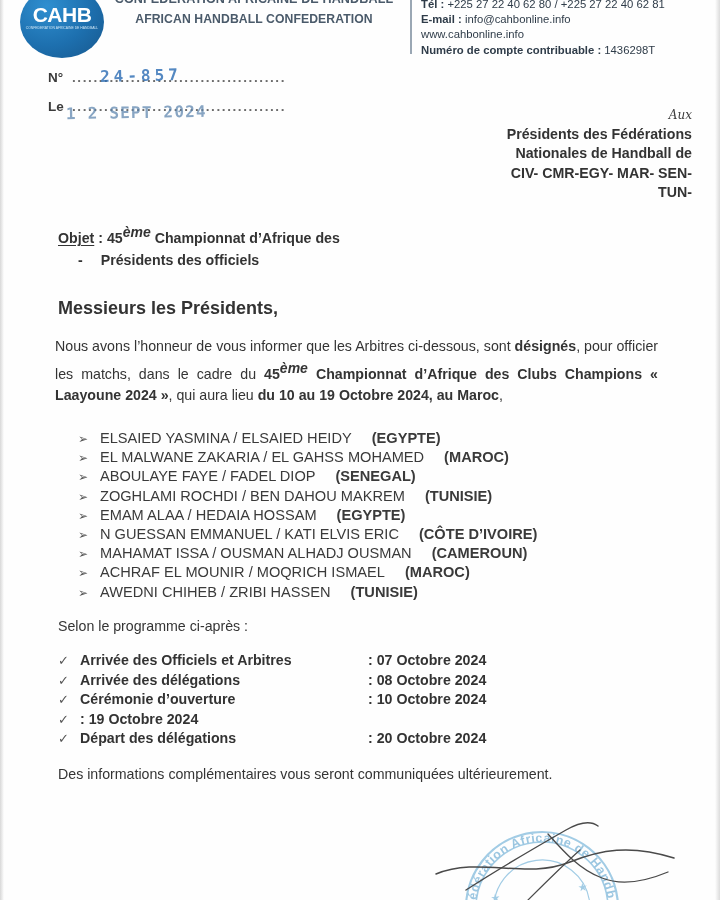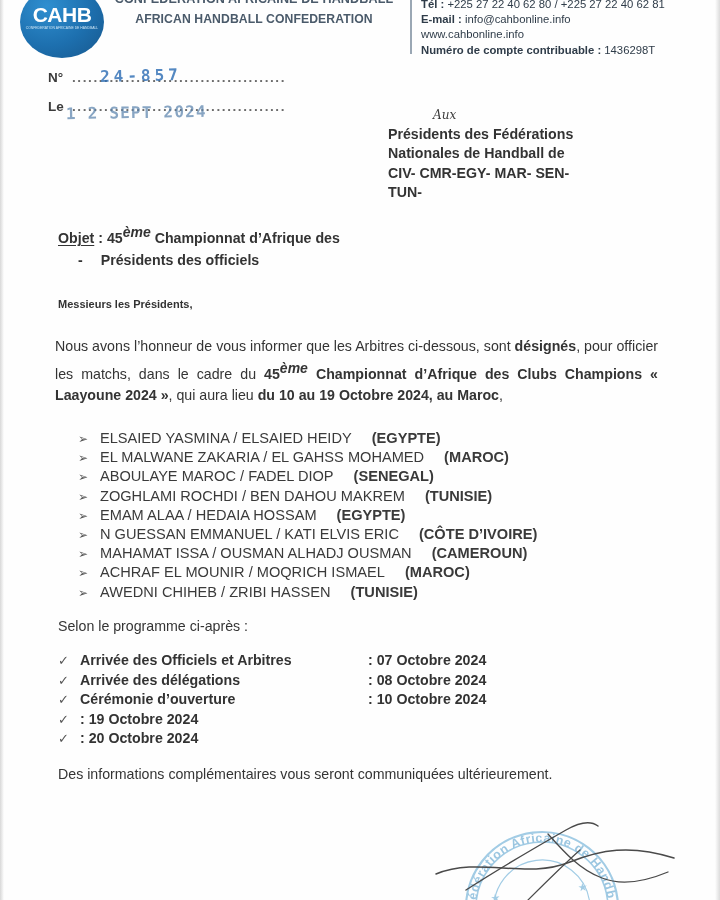--- a/index.html
+++ b/index.html
@@ -181,23 +181,24 @@
     font-weight: bold;
     letter-spacing: 1.2px;
     color: #5b84ad;
     opacity: 0.72;
     transform: rotate(-1deg);
   }
 
   
   .addressee {
     position: absolute;
-    left: 388px;
+    left: 412px;
     top: 108px;
     width: 280px;
+    text-align: right;
   }
   .aux {
     font-family: "DejaVu Serif", serif;
     font-style: italic;
     font-size: 12px;
     color: #3b3b3b;
     margin-left: 45px;
     margin-bottom: 3px;
   }
   .addressee-body {
@@ -225,21 +226,21 @@
     margin-top: 2px;
     display: flex;
     gap: 18px;
   }
   sup.eme { font-size: 14px; vertical-align: super; font-style: italic; }
 
   .salutation {
     position: absolute;
     left: 58px;
     top: 298px;
-    font-size: 11px;
+    font-size: 18px;
     font-weight: bold;
     color: #333333;
   }
 
   
   .para {
     position: absolute;
     left: 55px;
     top: 336px;
     width: 603px;
@@ -430,21 +431,21 @@
     </div>
 
     <div class="ref-item">
       <span class="ref-arrow">➢</span>
       <span class="ref-names">EL MALWANE ZAKARIA / EL GAHSS MOHAMED</span>
       <span class="ref-country">(MAROC)</span>
     </div>
 
     <div class="ref-item">
       <span class="ref-arrow">➢</span>
-      <span class="ref-names">ABOULAYE MAROC / FADEL DIOP</span>
+      <span class="ref-names">ABOULAYE FAYE / FADEL DIOP</span>
       <span class="ref-country">(SENEGAL)</span>
     </div>
 
     <div class="ref-item">
       <span class="ref-arrow">➢</span>
       <span class="ref-names">ZOGHLAMI ROCHDI / BEN DAHOU MAKREM</span>
       <span class="ref-country">(TUNISIE)</span>
     </div>
 
     <div class="ref-item">
@@ -495,20 +496,21 @@
       <span class="prog-check">✓</span>
       <span class="prog-label">Cérémonie d’ouverture</span>
       <span class="prog-date">: 10 Octobre 2024</span>
     </div>
     <div class="prog-item">
       <span class="prog-check">✓</span>
       <span class="prog-date">: 19 Octobre 2024</span>
     </div>
     <div class="prog-item">
       <span class="prog-check">✓</span>
+      <span class="prog-label">Départ des délégations</span>
       <span class="prog-date">: 20 Octobre 2024</span>
     </div>
   </div>
 
   <div class="closing-1">Des informations complémentaires vous seront communiquées ultérieurement.</div>
 
   <svg class="seal" viewBox="0 0 180 180">
     <defs>
       <path id="sealArcTop" d="M 24,90 A 66,66 0 0 1 156,90" fill="none"></path>
     </defs>

